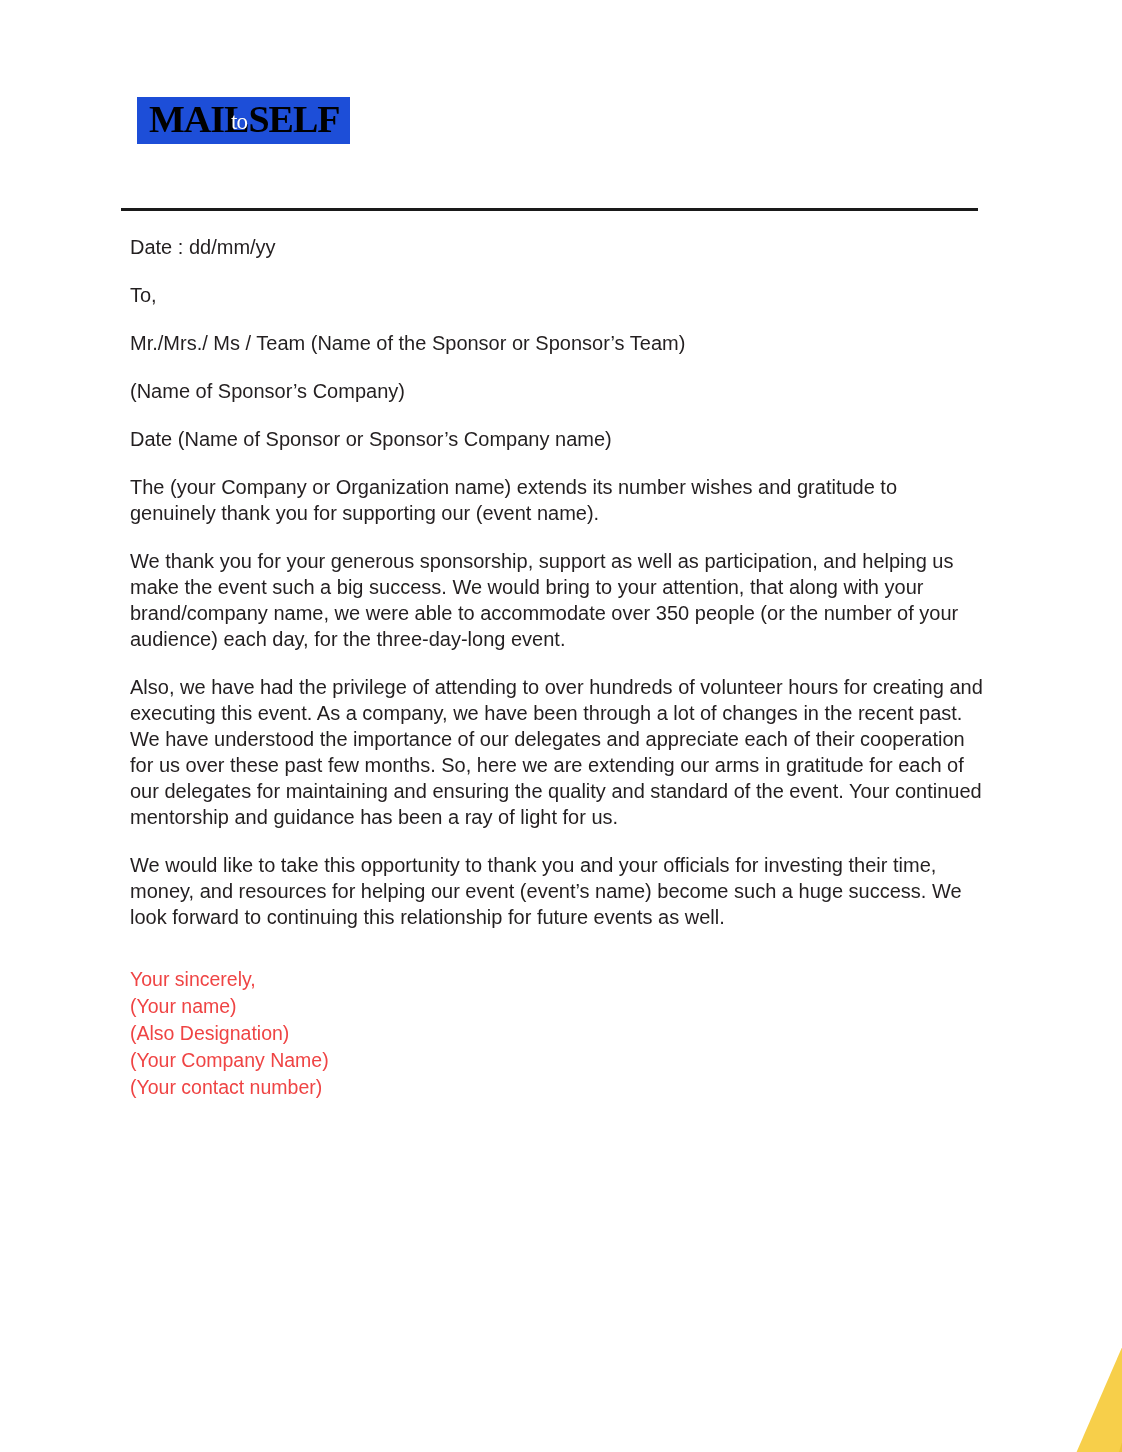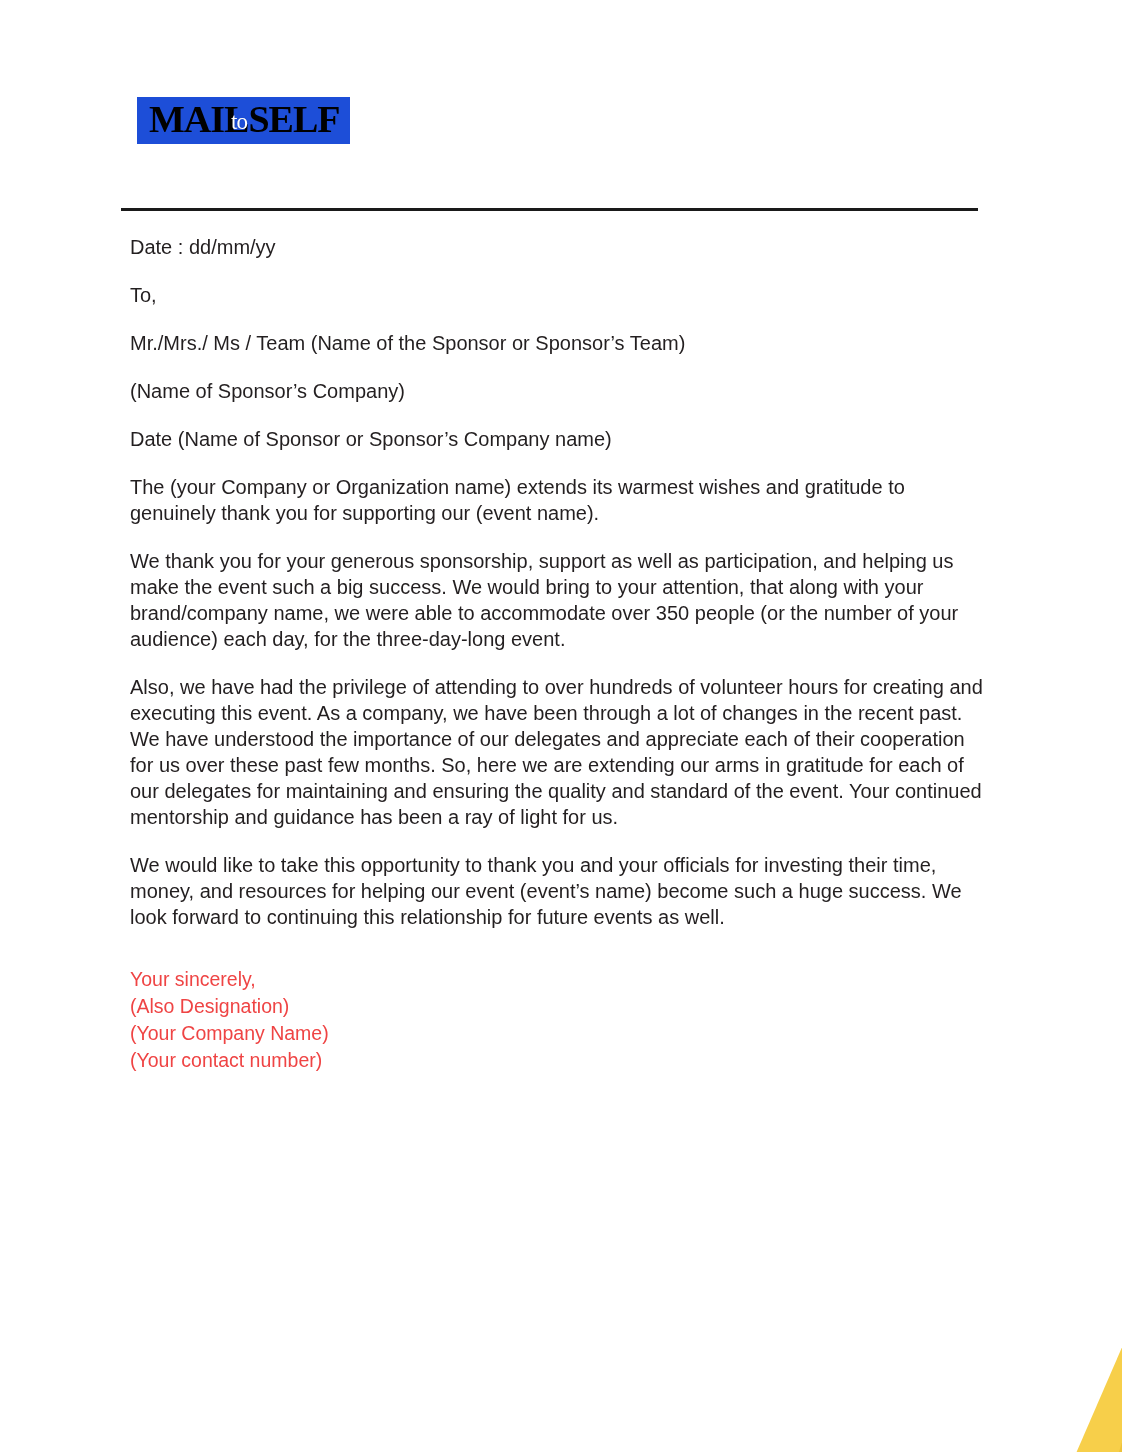--- a/index.html
+++ b/index.html
@@ -146,32 +146,33 @@
 
     <p class="blk">To,</p>
 
     <p class="blk">Mr./Mrs./ Ms / Team (Name of the Sponsor or Sponsor’s Team)</p>
 
     <p class="blk">(Name of Sponsor’s Company)</p>
 
 
     <p class="blk">Date (Name of Sponsor or Sponsor’s Company name)</p>
 
-    <p class="blk">The (your Company or Organization name) extends its warmest wishes and gratitude to genuinely thank you for supporting our (event name).</p>
+    <p class="blk">The (your Company or Organization name) extends its number wishes and gratitude to genuinely thank you for supporting our (event name).</p>
 
     <p class="blk">We thank you for your generous sponsorship, support as well as participation, and helping us make the event such a big success. We would bring to your attention, that along with your brand/company name, we were able to accommodate over 350 people (or the number of your audience) each day, for the three-day-long event.</p>
 
     <p class="blk">Also, we have had the privilege of attending to over hundreds of volunteer hours for creating and executing this event. As a company, we have been through a lot of changes in the recent past. We have understood the importance of our delegates and appreciate each of their cooperation for us over these past few months. So, here we are extending our arms in gratitude for each of our delegates for maintaining and ensuring the quality and standard of the event. Your continued mentorship and guidance has been a ray of light for us.</p>
 
     <p class="blk">We would like to take this opportunity to thank you and your officials for investing their time, money, and resources for helping our event (event’s name) become such a huge success. We look forward to continuing this relationship for future events as well.</p>
 
     <div class="sig-spacer"></div>
 
     <div class="sign">
       <div>Your sincerely,</div>
+      <div>(Your name)</div>
       <div>(Also Designation)</div>
       <div>(Your Company Name)</div>
       <div>(Your contact number)</div>
     </div>
 
   </div>
 
   <div class="corner-wedge">
     <div class="tri"></div>
     <div class="tri2"></div>

